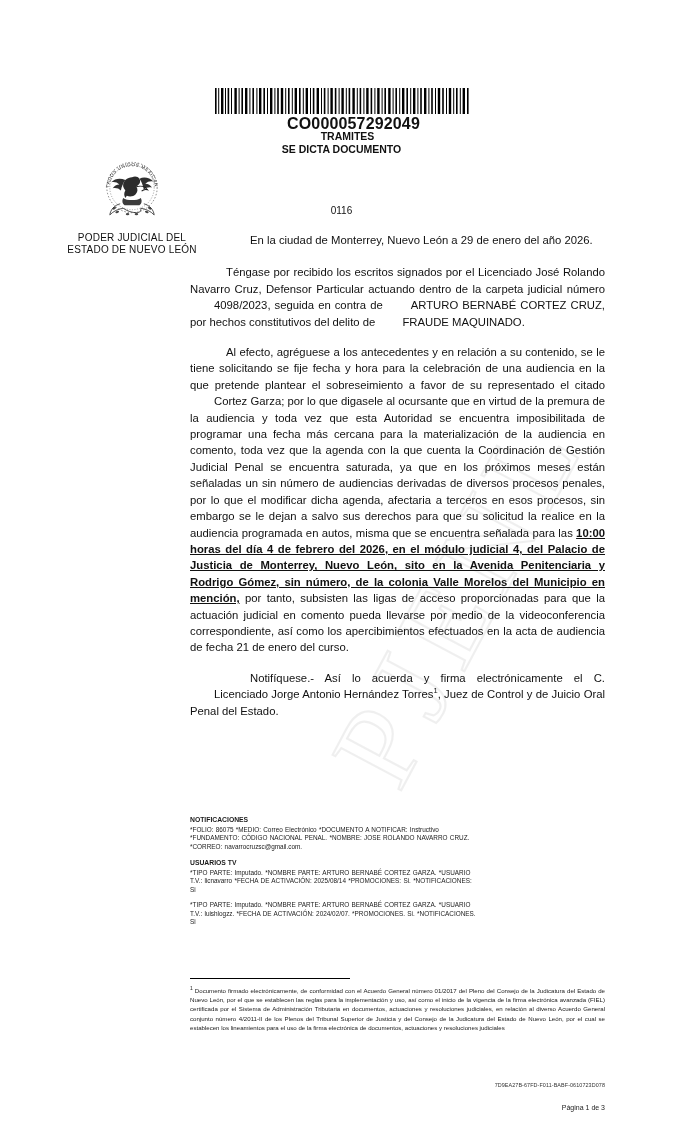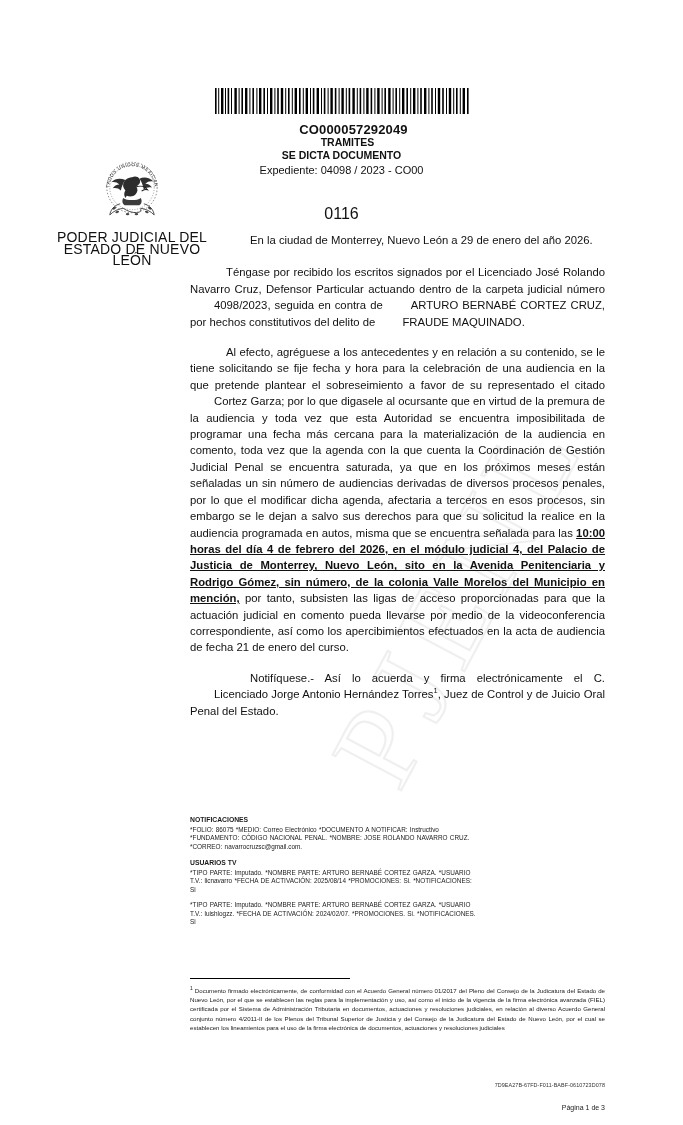--- a/index.html
+++ b/index.html
@@ -46,24 +46,24 @@
     text-align: center;
     z-index: 2;
   }
   .barcode {
     display: block;
     margin: 0 auto;
     height: 26px;
     width: 258px;
   }
   .barcode-number {
-    font-size: 13px;
+    font-size: 16px;
     font-weight: bold;
     letter-spacing: 0.15px;
-    margin-top: 9px;
+    margin-top: 3px;
     line-height: 13px;
     padding-left: 24px;
   }
   .doc-type {
     font-size: 10.5px;
     font-weight: bold;
     line-height: 13px;
     padding-left: 12px;
   }
   .doc-action {
@@ -86,34 +86,34 @@
     text-align: center;
     z-index: 2;
   }
   .seal-emblem {
     width: 74px;
     height: 74px;
     margin: 0 auto;
     display: block;
   }
   .seal-caption {
-    font-size: 14px;
+    font-size: 10px;
     line-height: 11.5px;
     margin-top: 6px;
     letter-spacing: 0.2px;
   }
 
   
   .folio {
     position: absolute;
     left: 0;
     right: 0;
     top: 205px;
     text-align: center;
-    font-size: 16px;
+    font-size: 10px;
     z-index: 2;
   }
 
   
   .content {
     position: absolute;
     left: 190px;
     top: 232px;
     width: 415px;
     z-index: 2;
@@ -294,21 +294,20 @@
           <rect x="240.2" y="0" width="1" height="26"></rect>
         <rect x="243" y="0" width="1.6" height="26"></rect>
           <rect x="246.8" y="0" width="1" height="26"></rect>
         <rect x="249.6" y="0" width="2.4" height="26"></rect>
           <rect x="254" y="0" width="1.6" height="26"></rect>
       </g>
     </svg>
     <div class="barcode-number">CO000057292049</div>
     <div class="doc-type">TRAMITES</div>
     <div class="doc-action">SE DICTA DOCUMENTO</div>
-    <div class="expediente">Expediente: 04098 / 2023 - CO00</div>
   </div>
 
   <div class="seal-block">
     <svg class="seal-emblem" viewBox="0 0 100 100" xmlns="http://www.w3.org/2000/svg">
       <g fill="none" stroke="#1a1a1a" stroke-width="1.1">
 
         <circle cx="50" cy="48" r="34" stroke-width="0.7" stroke-dasharray="2 2.4"></circle>
         <circle cx="50" cy="48" r="30" stroke-width="0.5" stroke-dasharray="1.5 2"></circle>
       </g>
 

